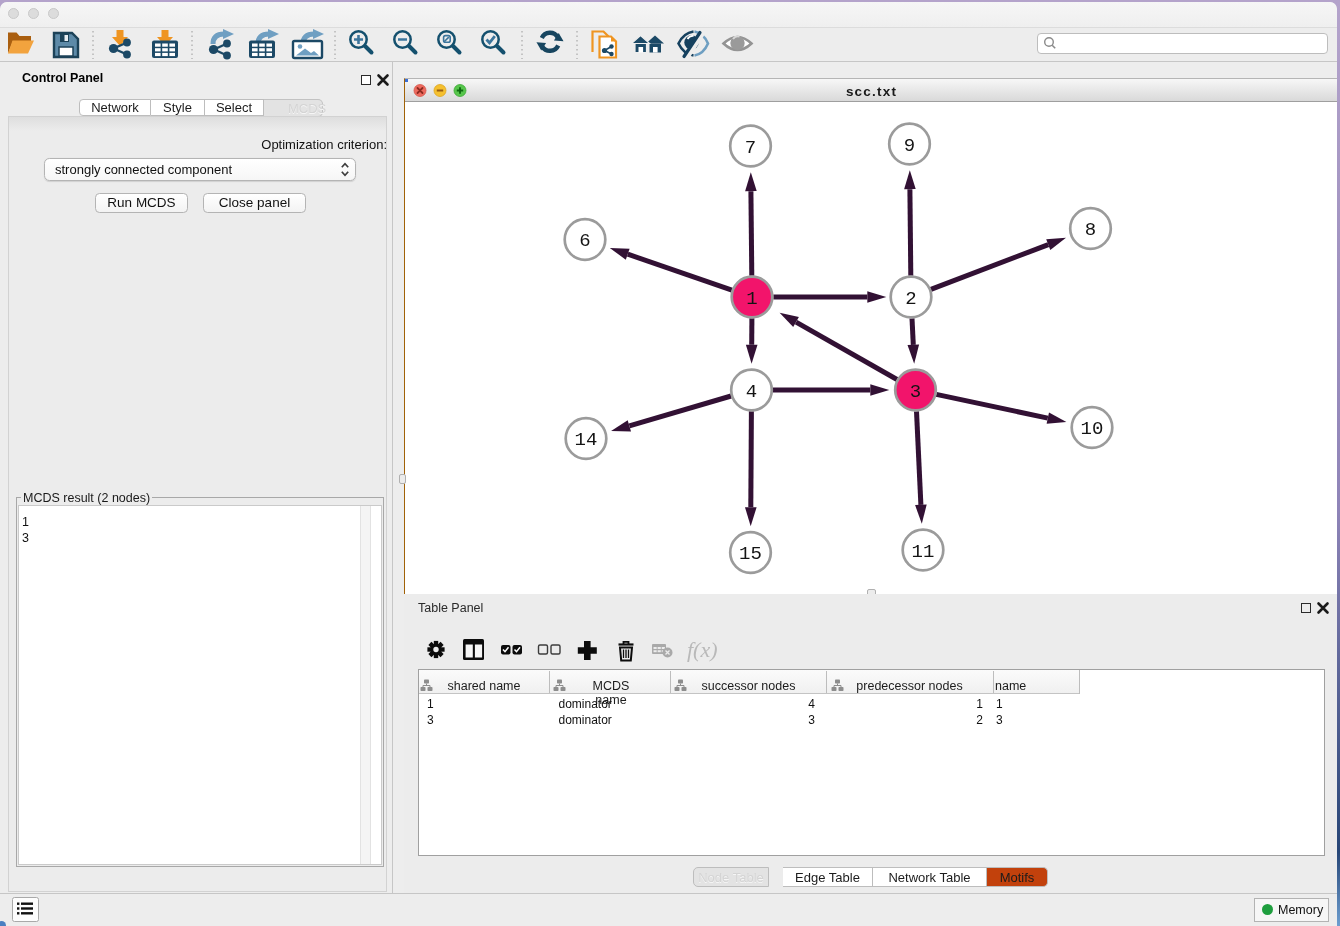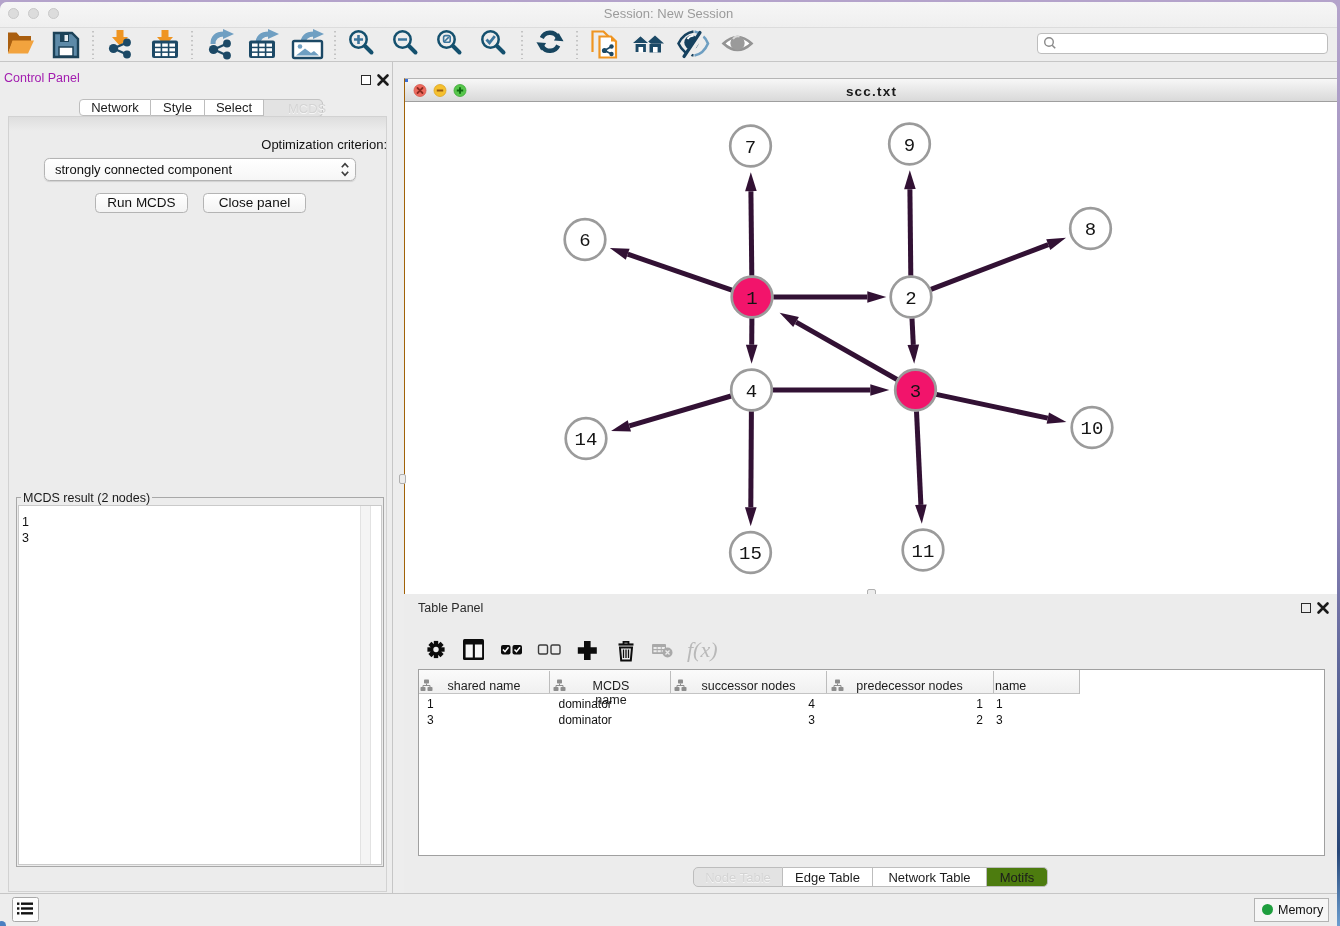--- a/index.html
+++ b/index.html
@@ -15,21 +15,20 @@
 <div class="abs" style="left:1336px;top:0;width:4px;height:926px;background:linear-gradient(#b4a3cb,#8f84b8 55%,#274677 92%,#6d9ed0);"></div>
 <div class="abs" style="left:0;top:918px;width:8px;height:8px;background:#ededed;"></div>
 <div class="abs" style="left:-3px;top:920.5px;width:9px;height:9px;border-radius:50%;background:#4a7fc1;z-index:9;"></div>
 
 <div class="abs" id="win" style="left:0;top:2px;width:1337px;height:924px;background:#ededed;border-radius:7px 7px 0 0;overflow:hidden;">
 
 <div class="abs" style="left:0;top:0;width:1337px;height:26px;background:linear-gradient(#f6f6f6,#efefef);border-bottom:1px solid #dcdcdc;border-radius:7px 7px 0 0;"></div>
 <div class="abs" style="left:8px;top:5.5px;width:11px;height:11px;border-radius:50%;background:#dcdcdc;border:1px solid #c8c8c8;"></div>
 <div class="abs" style="left:27.5px;top:5.5px;width:11px;height:11px;border-radius:50%;background:#dcdcdc;border:1px solid #c8c8c8;"></div>
 <div class="abs" style="left:47.5px;top:5.5px;width:11px;height:11px;border-radius:50%;background:#dcdcdc;border:1px solid #c8c8c8;"></div>
-<div class="abs" style="left:0;top:4px;width:1337px;height:18px;text-align:center;font-size:13px;color:#9b9b9b;">Session: New Session</div>
 
 <div class="abs" id="toolbar" style="left:0;top:27px;width:1337px;height:33px;border-bottom:1px solid #c6c6c6;"></div>
 
 <svg class="abs" style="left:0;top:26px;" width="1337" height="34" viewBox="0 0 1337 34">
 <g fill="none">
 
 <g stroke="#9a9a9a" stroke-dasharray="1.5 3">
 <line x1="93" y1="3" x2="93" y2="31"></line>
           <line x1="192" y1="3" x2="192" y2="31"></line>
 <line x1="335" y1="3" x2="335" y2="31"></line>
@@ -167,21 +166,21 @@
 <path d="M733 11 Q735.5 7.5 739.5 8.5" stroke="#d9d9d9" stroke-width="2"></path>
 </g>
 </svg>
 
 <div class="abs" style="left:1037px;top:30.5px;width:291px;height:21px;background:#ffffff;border:1px solid #bdbdbd;border-radius:4px;"></div>
 <svg class="abs" style="left:1042px;top:33px;" width="16" height="16" viewBox="0 0 16 16">
 <circle cx="7" cy="7" r="4.3" fill="none" stroke="#8a8a8a" stroke-width="1.4"></circle>
 <line x1="10.2" y1="10.2" x2="13.2" y2="13.2" stroke="#8a8a8a" stroke-width="1.6"></line>
 </svg>
 
-<div class="abs" style="left:4px;top:69px;font-size:12.5px;color:#a21caf;">Control Panel</div>
+<div class="abs" style="left:22px;top:69px;font-size:12.5px;color:#000000;font-weight:bold;">Control Panel</div>
 <div class="abs" style="left:361px;top:72.5px;width:10px;height:10px;border:1.6px solid #2a2a2a;background:#fff;"></div>
 <svg class="abs" style="left:376px;top:71px;" width="14" height="14" viewBox="0 0 14 14">
 <path d="M2.5 2.5 L11.5 11.5 M11.5 2.5 L2.5 11.5" stroke="#1a1a1a" stroke-width="2.6" stroke-linecap="round"></path>
 </svg>
 
 <div class="abs" style="left:79px;top:96.5px;width:72px;height:17.5px;background:#fff;border:1px solid #bdbdbd;border-radius:4px 0 0 4px;font-size:13px;color:#1c1c1c;text-align:center;line-height:16.5px;">Network</div>
 <div class="abs" style="left:151px;top:96.5px;width:54px;height:17.5px;background:#fff;border:1px solid #bdbdbd;border-left:none;font-size:13px;color:#1c1c1c;text-align:center;line-height:16.5px;">Style</div>
 <div class="abs" style="left:205px;top:96.5px;width:59px;height:17.5px;background:#fff;border:1px solid #bdbdbd;border-left:none;font-size:13px;color:#1c1c1c;text-align:center;line-height:16.5px;">Select</div>
 <div class="abs" style="left:264px;top:96.5px;width:58.5px;height:18.5px;background:#e3e3e3;border:1px solid #c2c2c2;border-left:none;border-radius:0 5px 5px 0;font-size:13px;color:#d4d4d4;text-align:center;line-height:17px;text-shadow:0 1px 0 #f6f6f6;padding-left:24px;">MCDS</div>
 
@@ -374,24 +373,24 @@
 <div class="abs" style="left:558.5px;top:695px;font-size:12px;color:#111;">dominator</div>
 <div class="abs" style="left:745px;top:695px;width:70px;text-align:right;font-size:12px;color:#111;">4</div>
 <div class="abs" style="left:913px;top:695px;width:70px;text-align:right;font-size:12px;color:#111;">1</div>
 <div class="abs" style="left:996px;top:695px;font-size:12px;color:#111;">1</div>
 <div class="abs" style="left:427px;top:711px;font-size:12px;color:#111;">3</div>
 <div class="abs" style="left:558.5px;top:711px;font-size:12px;color:#111;">dominator</div>
 <div class="abs" style="left:745px;top:711px;width:70px;text-align:right;font-size:12px;color:#111;">3</div>
 <div class="abs" style="left:913px;top:711px;width:70px;text-align:right;font-size:12px;color:#111;">2</div>
 <div class="abs" style="left:996px;top:711px;font-size:12px;color:#111;">3</div>
 
-<div class="abs" style="left:693px;top:864.5px;width:90px;height:20px;background:#e3e3e3;border:1px solid #bdbdbd;border-radius:5px 0 0 5px;font-size:13px;color:#d4d4d4;text-align:center;line-height:19px;text-shadow:0 1px 0 #f6f6f6;">Node Table</div>
+<div class="abs" style="left:693px;top:864.5px;width:76px;height:20px;background:#e3e3e3;border:1px solid #bdbdbd;border-radius:5px 0 0 5px;font-size:13px;color:#d4d4d4;text-align:center;line-height:19px;text-shadow:0 1px 0 #f6f6f6;">Node Table</div>
 <div class="abs" style="left:783px;top:864.5px;width:90px;height:20px;background:#fff;border:1px solid #bdbdbd;border-left:none;font-size:13px;color:#1c1c1c;text-align:center;line-height:19px;">Edge Table</div>
 <div class="abs" style="left:873px;top:864.5px;width:114px;height:20px;background:#fff;border:1px solid #bdbdbd;border-left:none;font-size:13px;color:#1c1c1c;text-align:center;line-height:19px;">Network Table</div>
-<div class="abs" style="left:987px;top:864.5px;width:61px;height:20px;background:#4d7c0f;border:1px solid #bdbdbd;border-left:none;border-radius:0 5px 5px 0;font-size:13px;color:#1c1c1c;text-align:center;line-height:19px;">Motifs</div>
+<div class="abs" style="left:987px;top:864.5px;width:61px;height:20px;background:#c2410c;border:1px solid #bdbdbd;border-left:none;border-radius:0 5px 5px 0;font-size:13px;color:#1c1c1c;text-align:center;line-height:19px;">Motifs</div>
 
 <div class="abs" style="left:0;top:891px;width:1337px;height:33px;background:#ededed;border-top:1px solid #c6c6c6;"></div>
 <div class="abs" style="left:11.5px;top:894.5px;width:27px;height:25px;background:#fdfdfd;border:1px solid #a9a9a9;border-radius:2.5px;"></div>
 <svg class="abs" style="left:17px;top:900px;" width="16" height="14" viewBox="0 0 16 14">
 <g fill="#111">
 <rect x="0" y="0.5" width="2.4" height="2.4"></rect>
         <rect x="4" y="0.5" width="12" height="2.4"></rect>
 <rect x="0" y="5.3" width="2.4" height="2.4"></rect>
         <rect x="4" y="5.3" width="12" height="2.4"></rect>
 <rect x="0" y="10.1" width="2.4" height="2.4"></rect>

